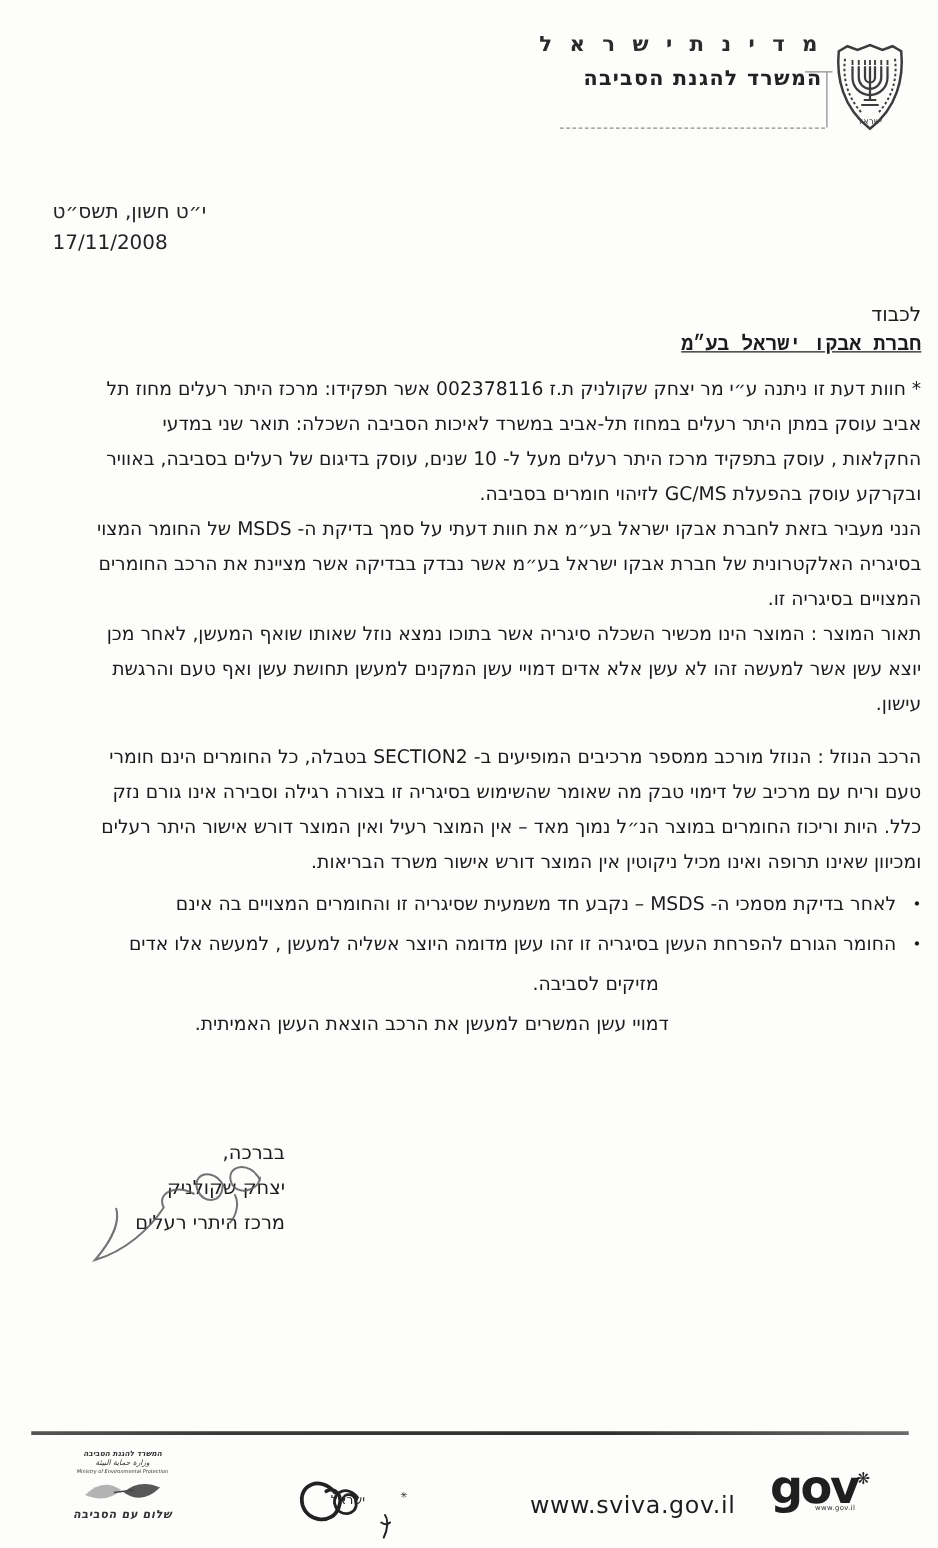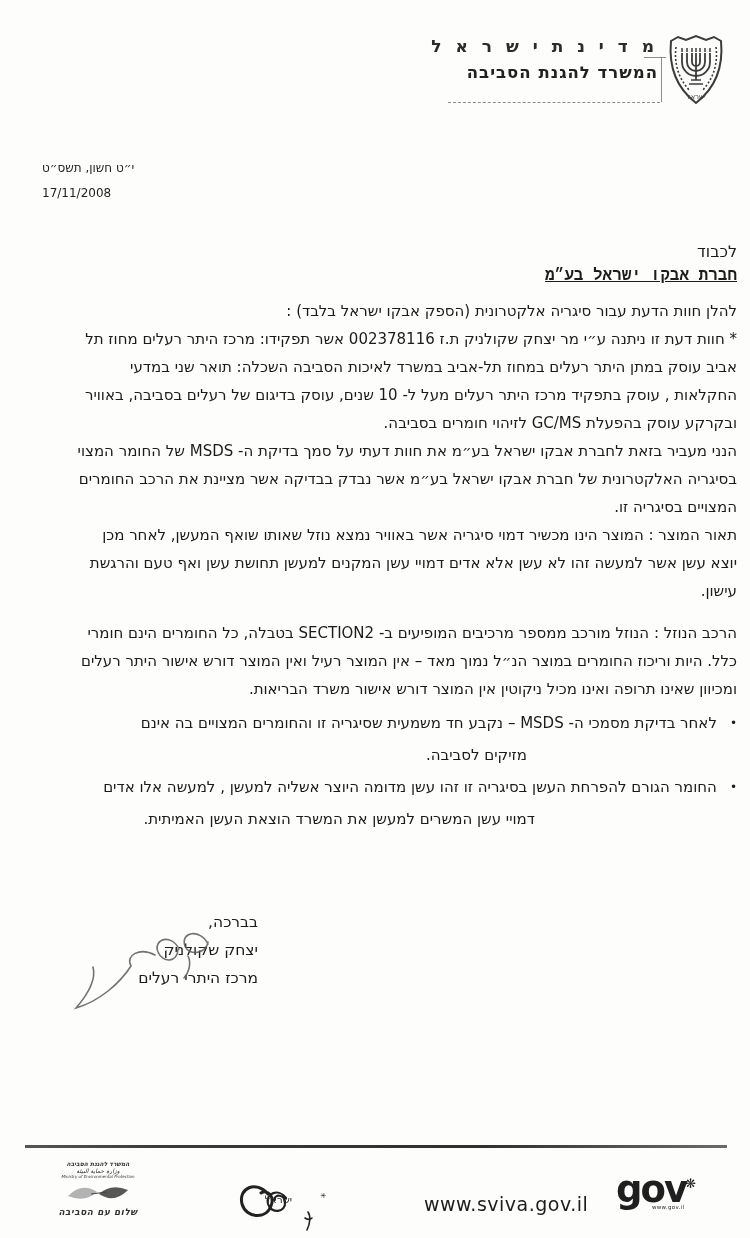--- a/index.html
+++ b/index.html
@@ -2,38 +2,38 @@
 <html lang="he"><head>
 <meta charset="utf-8">
 <style>
   html,body{margin:0;padding:0;}
   body{
     width:750px;height:1238px;position:relative;overflow:hidden;
     background:#fdfdfc;color:#1c1c1c;
     font-family:"DejaVu Sans", sans-serif;direction:rtl;
   }
   
-  .hdr-text{position:absolute;top:36px;right:92px;text-align:right;}
+  .hdr-text{position:absolute;top:26px;right:92px;text-align:right;}
   .state{font-size:17px;font-weight:bold;letter-spacing:4px;color:#2b2b2b;}
   .ministry{font-size:16.5px;font-weight:bold;letter-spacing:1px;margin-top:7px;color:#222;}
   .hdr-underline{position:absolute;top:102px;right:90px;width:212px;border-top:1.5px dashed #8d8d8d;}
   .hdr-vline{position:absolute;top:57px;right:88px;height:45px;border-right:1px solid #8d8d8d;}
   .hdr-hline{position:absolute;top:57px;right:84px;width:22px;border-top:1px solid #8d8d8d;}
   .emblem{position:absolute;top:32px;right:23px;width:62px;height:75px;}
   
-  .date-block{position:absolute;top:156px;left:42px;text-align:left;font-size:12px;line-height:25px;color:#232323;}
+  .date-block{position:absolute;top:156px;left:42px;text-align:left;font-size:16px;line-height:25px;color:#232323;}
   
   .addressee{position:absolute;top:240px;right:13px;text-align:right;font-size:16px;line-height:24px;}
   .addressee .company{text-decoration:underline;font-weight:bold;font-family:Liberation Mono, monospace;}
   
   .letter-body{position:absolute;top:297px;right:13px;width:728px;font-size:15px;line-height:28px;}
   .bline{white-space:nowrap;color:#1b1b1b;}
   .bline.bullet .bdot{display:inline-block;margin-left:13px;font-size:12px;vertical-align:1px;}
   
-  .sig-block{position:absolute;top:908px;right:492px;text-align:right;font-size:15.5px;line-height:28px;}
+  .sig-block{position:absolute;top:908px;right:522px;text-align:right;font-size:15.5px;line-height:28px;}
   .sig-scrawl{position:absolute;left:58px;top:922px;width:170px;height:95px;}
   
   .footer-rule{position:absolute;top:1145px;left:25px;width:702px;height:2.5px;
     background:linear-gradient(to left,#6b6b6b,#2f2f2f 35%,#3a3a3a 80%,#555);}
   .mlogo{position:absolute;top:1160px;left:52px;width:92px;text-align:center;color:#333;font-style:italic;}
   .mlogo-l1{font-size:6px;font-weight:bold;line-height:7px;}
   .mlogo-l2{font-size:6px;line-height:7px;}
   .mlogo-l3{font-size:4px;line-height:5px;letter-spacing:0;}
   .mlogo-slogan{font-size:9px;font-weight:bold;margin-top:1px;letter-spacing:0.5px;}
   .i60{position:absolute;top:1178px;left:234px;width:104px;height:56px;}
@@ -81,38 +81,38 @@
   <div>י״ט חשון, תשס״ט</div>
   <div style="direction:ltr;">17/11/2008</div>
 </div>
 
 <div class="addressee">
   <div>לכבוד</div>
   <div class="company">חברת אבקו ישראל בע״מ</div>
 </div>
 
 <div class="letter-body">
-    <div class="bline">להלן חוות הדעת עבור סיגריה אלקטרונית (הספק אבקו ישראל בלבד) :</div>
     <div class="bline">* חוות דעת זו ניתנה ע״י מר יצחק שקולניק ת.ז  002378116  אשר תפקידו: מרכז היתר רעלים מחוז תל</div>
     <div class="bline">אביב עוסק במתן היתר רעלים במחוז  תל-אביב במשרד לאיכות הסביבה השכלה: תואר שני במדעי</div>
     <div class="bline">החקלאות , עוסק בתפקיד מרכז היתר רעלים מעל ל- 10 שנים, עוסק בדיגום של רעלים בסביבה, באוויר</div>
     <div class="bline">ובקרקע עוסק בהפעלת  GC/MS  לזיהוי חומרים בסביבה.</div>
     <div class="bline" style="margin-top: 0;">הנני מעביר בזאת לחברת אבקו ישראל בע״מ  את חוות דעתי על סמך בדיקת ה- MSDS של החומר המצוי</div>
     <div class="bline">בסיגריה האלקטרונית  של חברת אבקו ישראל בע״מ אשר נבדק בבדיקה אשר מציינת את הרכב החומרים</div>
     <div class="bline">המצויים בסיגריה זו.</div>
-    <div class="bline">תאור המוצר : המוצר הינו מכשיר דמוי סיגריה אשר באוויר נמצא נוזל שאותו שואף המעשן, לאחר מכן</div>
+    <div class="bline">תאור המוצר : המוצר הינו מכשיר השכלה סיגריה אשר בתוכו נמצא נוזל שאותו שואף המעשן, לאחר מכן</div>
     <div class="bline">יוצא עשן אשר למעשה זהו לא עשן אלא אדים דמויי עשן המקנים למעשן תחושת עשן ואף טעם והרגשת</div>
     <div class="bline">עישון.</div>
     <div class="bline" style="margin-top: 14px;">הרכב הנוזל : הנוזל מורכב ממספר מרכיבים המופיעים ב- SECTION2 בטבלה, כל החומרים הינם חומרי</div>
+    <div class="bline">טעם וריח עם מרכיב של דימוי טבק מה שאומר שהשימוש בסיגריה זו בצורה רגילה וסבירה  אינו גורם נזק</div>
     <div class="bline">כלל.  היות וריכוז החומרים במוצר הנ״ל נמוך מאד – אין המוצר רעיל ואין המוצר דורש אישור היתר רעלים</div>
     <div class="bline">ומכיוון שאינו תרופה ואינו מכיל ניקוטין אין המוצר דורש אישור משרד הבריאות.</div>
     <div class="bline bullet" style="margin-top: 6px;"><span class="bdot">•</span>לאחר בדיקת מסמכי ה- MSDS – נקבע חד משמעית שסיגריה זו והחומרים המצויים בה אינם</div>
+    <div class="bline bullet" style="margin-top: 4px;"><span class="bdot">•</span>החומר הגורם להפרחת העשן בסיגריה זו זהו עשן מדומה היוצר אשליה למעשן , למעשה אלו אדים</div>
     <div class="bline" style="margin-top: 4px; margin-right: 210px;">מזיקים לסביבה.</div>
-    <div class="bline bullet" style="margin-top: 4px;"><span class="bdot">•</span>החומר הגורם להפרחת העשן בסיגריה זו זהו עשן מדומה היוצר אשליה למעשן , למעשה אלו אדים</div>
-    <div class="bline" style="margin-top: 4px; margin-right: 202px;">דמויי עשן המשרים למעשן את המשרד הוצאת העשן האמיתית.</div>
+    <div class="bline" style="margin-top: 4px; margin-right: 202px;">דמויי עשן המשרים למעשן את הרכב הוצאת העשן האמיתית.</div>
   </div>
 
 <div class="sig-block">
   <div>בברכה,</div>
   <div>יצחק שקולניק</div>
   <div>מרכז היתרי רעלים</div>
 </div>
 <div class="sig-scrawl">
   <svg viewBox="0 0 170 95" width="170" height="95">
     <path d="M150,22 C142,6 122,10 127,24 C131,35 149,31 150,20 M121,27 C113,11 95,17 100,30 C105,42 120,40 120,27 M97,33 C82,25 67,33 73,44 C62,61 42,79 18,86 C31,71 38,56 35,45 M130,34 C134,42 130,52 126,56" fill="none" stroke="#5a5a5a" stroke-width="1.6" stroke-linecap="round" opacity="0.85"></path>

